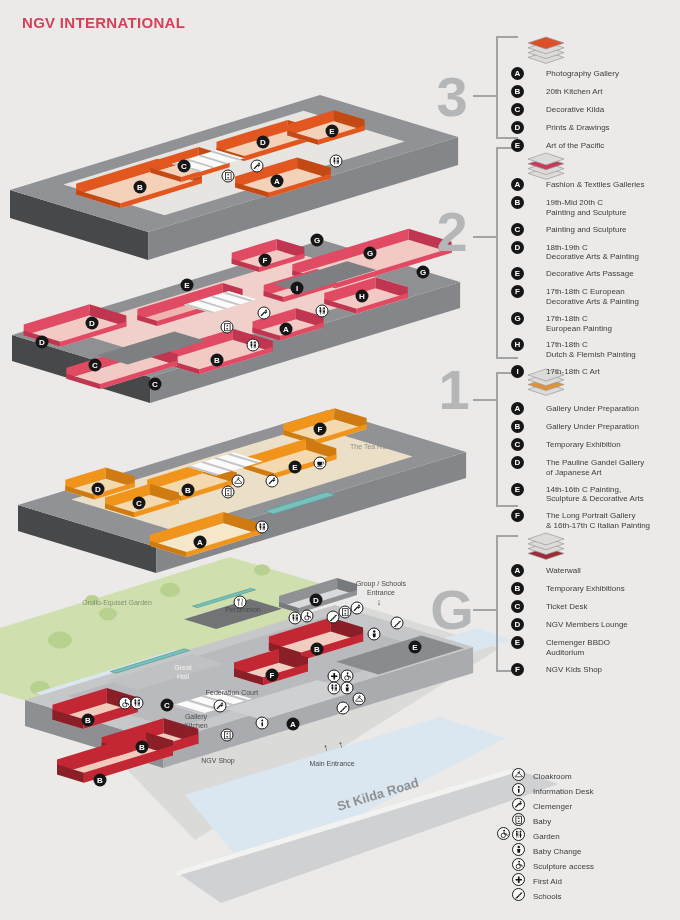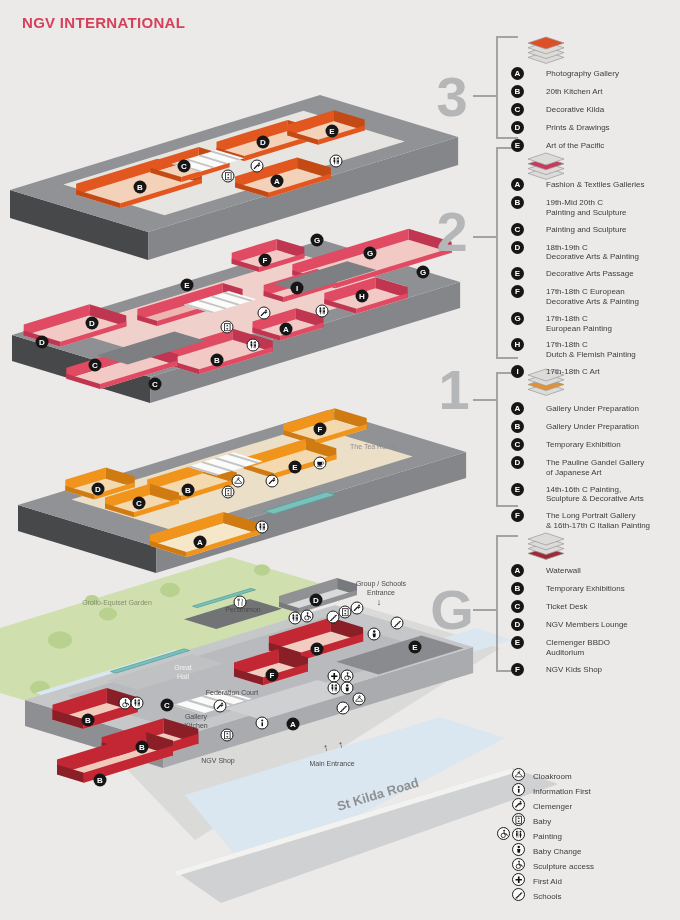--- a/index.html
+++ b/index.html
@@ -597,21 +597,21 @@
             </svg>
           </span>
           <span class="flabel">Cloakroom</span>
         </div>
         <div class="fac-row">
           <span class="icn2">
             <svg viewBox="0 0 16 16" width="9.5" height="9.5">
               <use href="#sym-info"></use>
             </svg>
           </span>
-          <span class="flabel">Information First</span>
+          <span class="flabel">Information Desk</span>
         </div>
         <div class="fac-row">
           <span class="icn2">
             <svg viewBox="0 0 16 16" width="9.5" height="9.5">
               <use href="#sym-esc"></use>
             </svg>
           </span>
           <span class="flabel">Clemenger</span>
         </div>
         <div class="fac-row">
@@ -626,21 +626,21 @@
           <span class="icn2 pre">
             <svg viewBox="0 0 16 16" width="9.5" height="9.5">
               <use href="#sym-wheel"></use>
             </svg>
           </span>
           <span class="icn2">
             <svg viewBox="0 0 16 16" width="9.5" height="9.5">
               <use href="#sym-toilets"></use>
             </svg>
           </span>
-          <span class="flabel">Painting</span>
+          <span class="flabel">Garden</span>
         </div>
         <div class="fac-row">
           <span class="icn2">
             <svg viewBox="0 0 16 16" width="9.5" height="9.5">
               <use href="#sym-baby"></use>
             </svg>
           </span>
           <span class="flabel">Baby Change</span>
         </div>
         <div class="fac-row">

